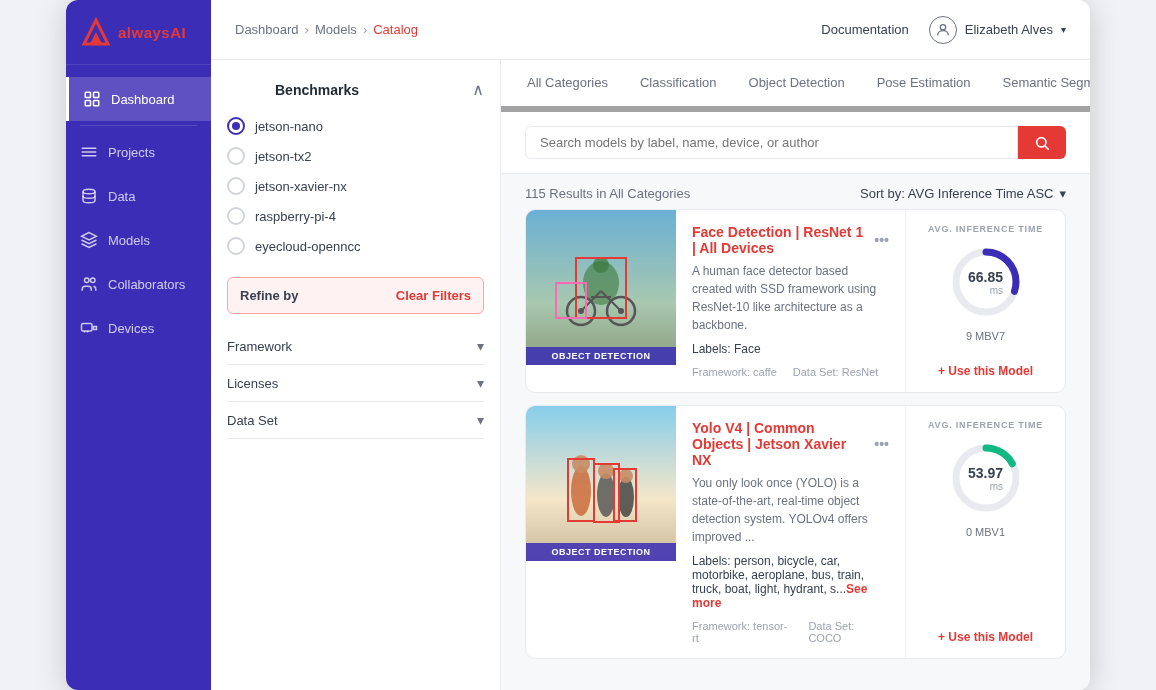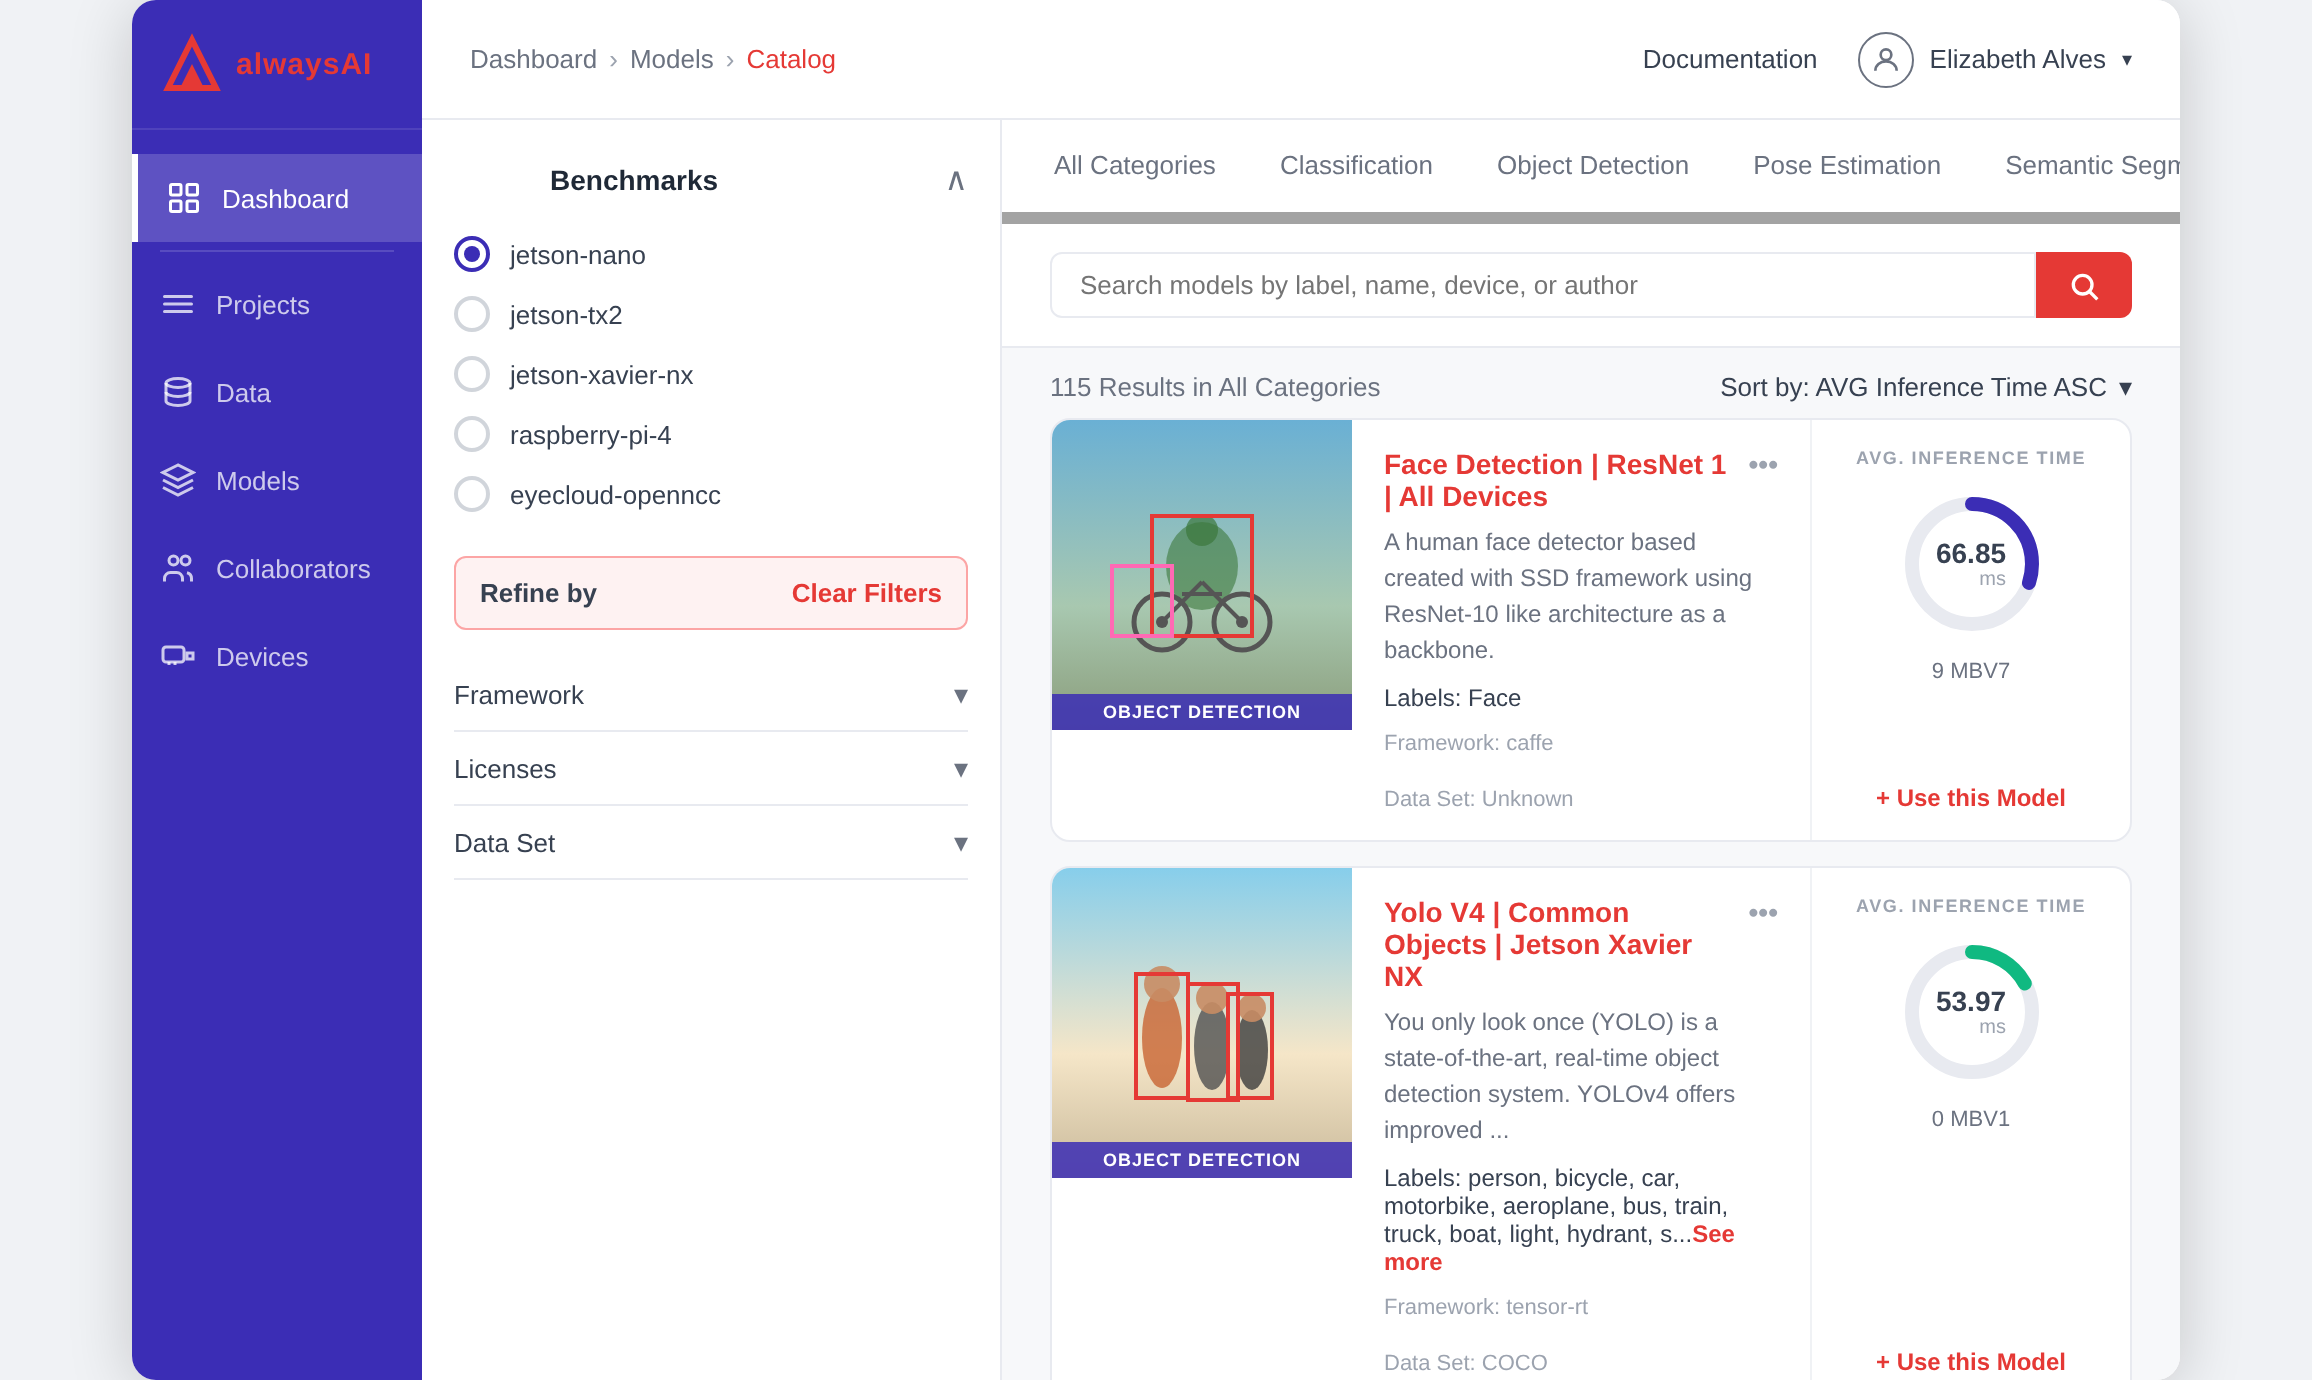--- a/index.html
+++ b/index.html
@@ -59,25 +59,25 @@
     .search-btn { background: #e53935; border: none; color: #fff; padding: 0 16px; border-radius: 0 6px 6px 0; cursor: pointer; display: flex; align-items: center; justify-content: center; }
     .results-header { display: flex; align-items: center; justify-content: space-between; padding: 12px 24px 8px; }
     .results-count { font-size: 13px; color: #6b7280; }
     .sort-control { display: flex; align-items: center; gap: 6px; font-size: 13px; color: #374151; cursor: pointer; }
     .sort-label { font-weight: 500; }
     .model-cards { padding: 0 24px 24px; display: flex; flex-direction: column; gap: 12px; }
     .model-card { background: #fff; border-radius: 10px; border: 1px solid #e8eaf0; display: flex; align-items: stretch; overflow: hidden; }
     .image-placeholder { width: 150px; height: 155px; background: #e5e7eb; display: flex; align-items: center; justify-content: center; position: relative; flex-shrink: 0; overflow: hidden; }
     .image-badge { position: absolute; bottom: 0; left: 0; right: 0; background: rgba(59,45,181,0.85); color: #fff; text-align: center; font-size: 9px; font-weight: 700; letter-spacing: 0.5px; padding: 4px 0; }
     .model-card-body { flex: 1; padding: 14px 16px; }
-    .model-title { font-size: 14px; font-weight: 600; color: #e53935; margin-bottom: 6px; display: flex; align-items: flex-start; gap: 8px; }
+    .model-title { font-size: 14px; font-weight: 600; color: #e53935; margin-bottom: 6px; display: flex; align-items: center; gap: 8px; }
     .model-more { color: #9ca3af; font-size: 14px; cursor: pointer; margin-left: 2px; }
     .model-desc { font-size: 12px; color: #6b7280; line-height: 1.5; margin-bottom: 8px; }
     .model-labels { font-size: 12px; color: #374151; font-weight: 500; margin-bottom: 10px; }
-    .model-meta { display: flex; gap: 16px; font-size: 11px; color: #9ca3af; flex-direction: column; }
+    .model-meta { display: flex; gap: 16px; font-size: 11px; color: #9ca3af; }
     .model-stats { width: 160px; flex-shrink: 0; padding: 14px 6px; display: flex; flex-direction: column; align-items: center; border-left: 1px solid #f0f2f5; }
     .stats-label { font-size: 9px; font-weight: 700; letter-spacing: 0.8px; color: #9ca3af; text-transform: uppercase; margin-bottom: 8px; }
     .gauge-wrap { position: relative; width: 80px; height: 80px; margin-bottom: 8px; }
     .gauge-value { position: absolute; top: 50%; left: 50%; transform: translate(-50%, -50%); text-align: right; }
     .gauge-ms { font-size: 14px; font-weight: 700; color: #374151; }
     .gauge-unit { font-size: 10px; color: #9ca3af; }
     .stats-row { display: flex; justify-content: center; width: 100%; font-size: 11px; color: #6b7280; margin-bottom: 10px; }
     .use-model-btn { color: #e53935; font-size: 12px; font-weight: 600; cursor: pointer; text-decoration: none; margin-top: auto; }
     
     .gauge-svg { width: 80px; height: 80px; }
@@ -288,21 +288,21 @@
             </div>
             <div class="model-card-body">
               <div class="model-title">
                 <span style="cursor:pointer">Face Detection | ResNet 1 | All Devices</span>
                 <span class="model-more">•••</span>
               </div>
               <div class="model-desc">A human face detector based created with SSD framework using ResNet-10 like architecture as a backbone.</div>
               <div class="model-labels">Labels: Face</div>
               <div class="model-meta">
                 <span>Framework: caffe</span>
-                <span>Data Set: Unknown</span>
+                <span>Data Set: ResNet</span>
               </div>
             </div>
             <div class="model-stats">
               <span class="stats-label">AVG. INFERENCE TIME</span>
               <div class="gauge-wrap">
                 <svg class="gauge-svg" viewBox="0 0 80 80">
                   <circle cx="40" cy="40" r="30" fill="none" stroke="#e8eaf0" stroke-width="7"></circle>
                   <circle cx="40" cy="40" r="30" fill="none" stroke="#3b2db5" stroke-width="7" stroke-dasharray="103.67 188.5" stroke-dashoffset="47" stroke-linecap="round" transform="rotate(-90 40 40)"></circle>
                 </svg>
                 <div class="gauge-value">

